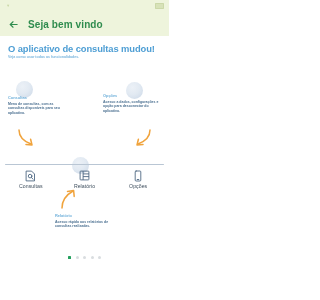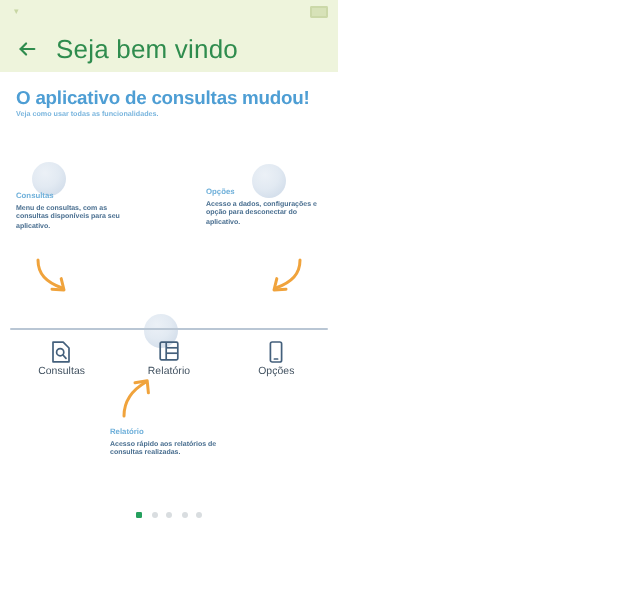--- a/index.html
+++ b/index.html
@@ -31,21 +31,21 @@
   .appbar{
     height:24px;background:#eef4dc;display:flex;align-items:center;
     padding:0 8px;box-sizing:border-box;gap:9px;
   }
   .back-btn{
     width:11px;height:11px;display:flex;align-items:center;justify-content:center;
     cursor:pointer;flex:none;
   }
   .back-btn svg{display:block;}
   .appbar-title{
-    font-size:13px;color:#2f8c4e;font-weight:400;letter-spacing:.1px;
+    font-size:10px;color:#2f8c4e;font-weight:700;letter-spacing:.1px;
     white-space:nowrap;
   }
 
   
   .content{position:relative;background:#ffffff;height:292px;overflow:hidden;}
 
   .heading{
     position:absolute;left:8px;top:8px;right:8px;
     font-size:9.4px;font-weight:700;color:#4e9ed4;letter-spacing:-.1px;
     line-height:1.1;white-space:nowrap;

